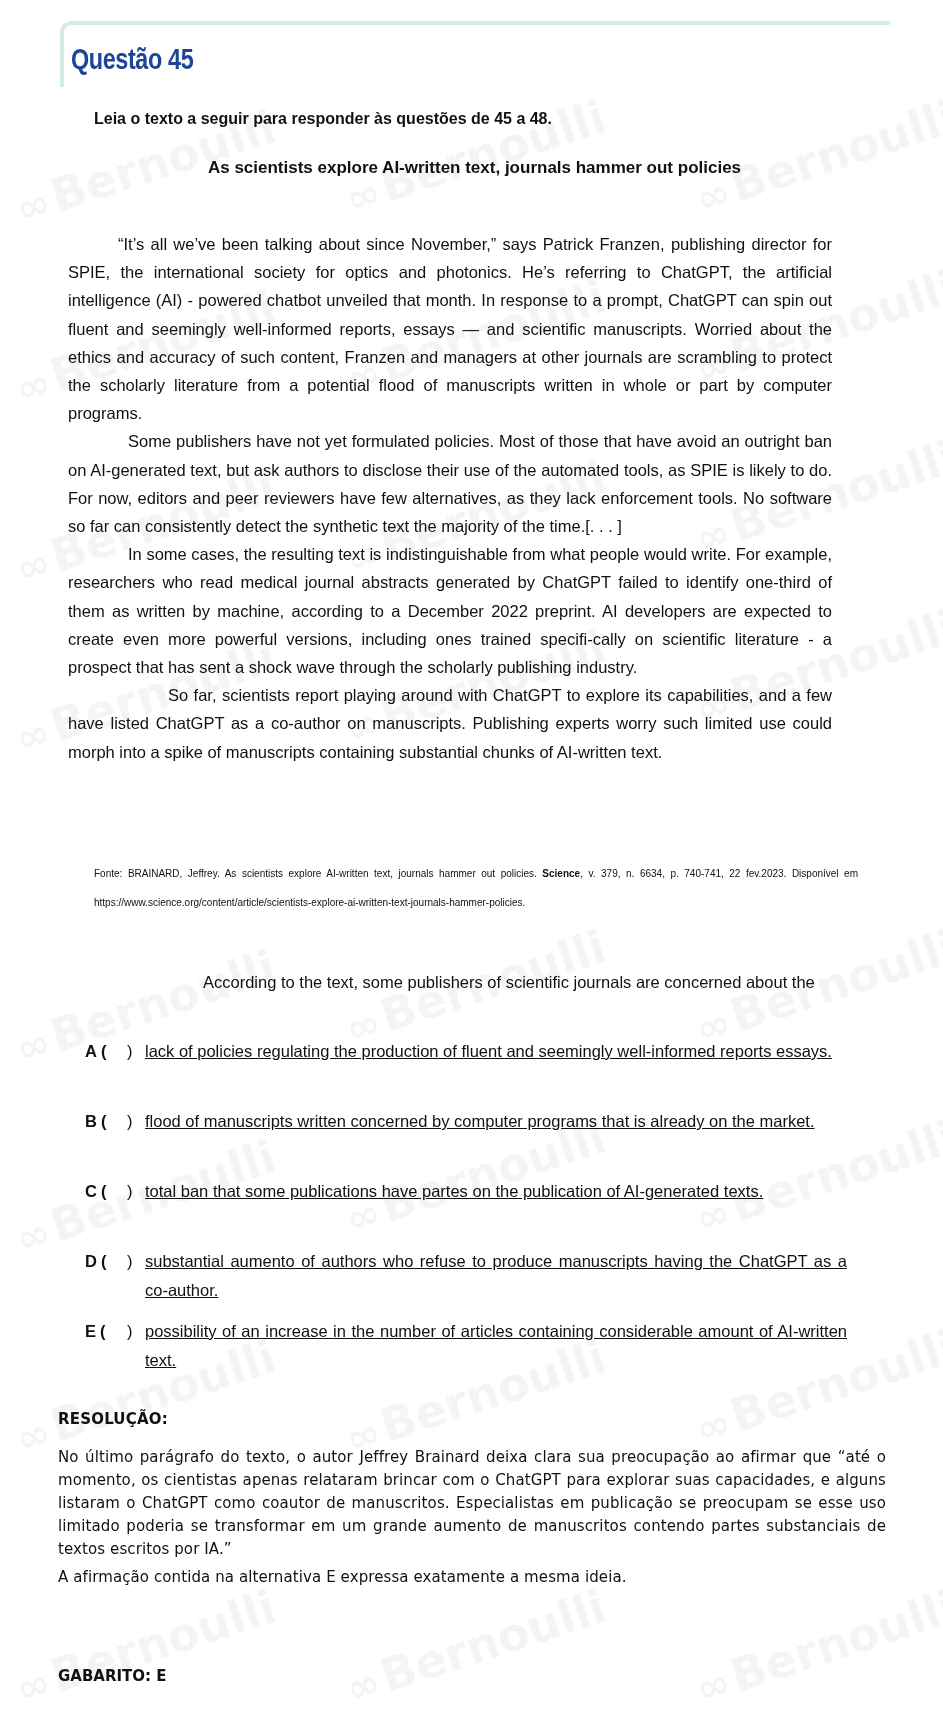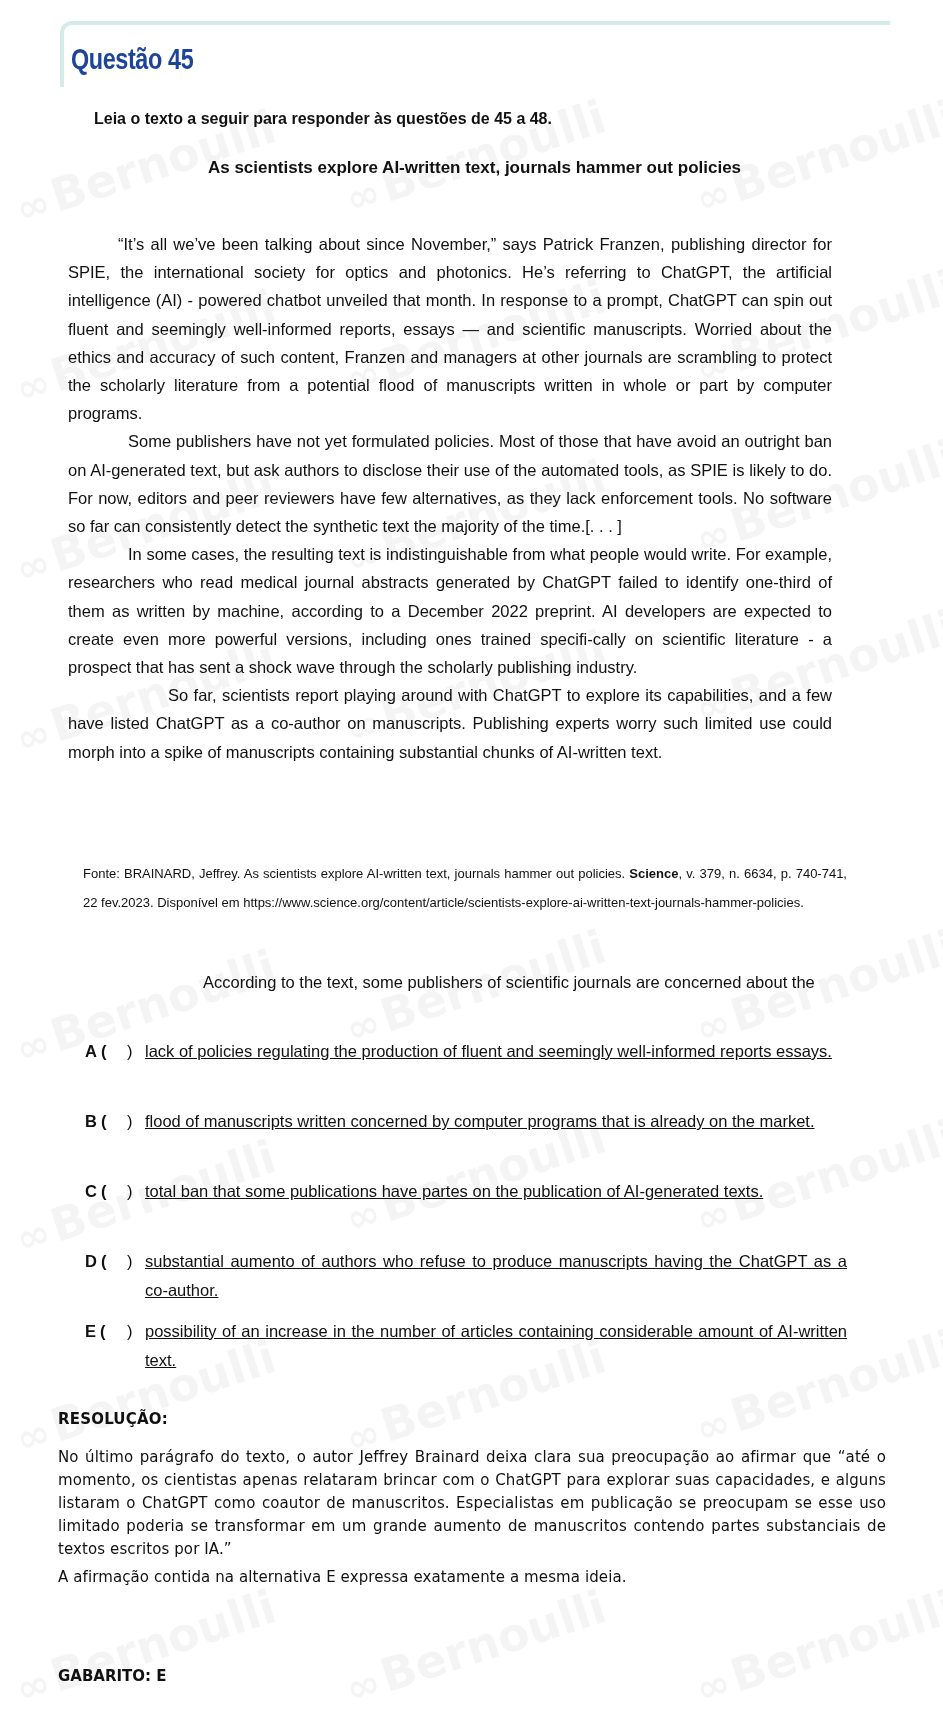--- a/index.html
+++ b/index.html
@@ -21,21 +21,21 @@
   .arial { font-family: "Liberation Sans", sans-serif; }
   .intro { position: absolute; left: 94px; top: 110px; font-weight: bold; font-size: 16px; }
   .art-title { position: absolute; left: 8px; width: 933px; text-align: center; top: 158px; font-weight: bold; font-size: 17px; }
   .art-sub { position: absolute; left: 0; width: 943px; text-align: center; top: 186px; font-style: italic; font-size: 17px; }
 
   .body { position: absolute; left: 68px; width: 764px; font-size: 16.5px; line-height: 28.2px; text-align: justify; }
   .body p { margin: 0; text-indent: 50px; }
   .body p.ind3 { text-indent: 60px; }
   .body p.ind4 { text-indent: 100px; }
 
-  .source { position: absolute; left: 83px; width: 764px; top: 860px; font-size: 13px; line-height: 28.5px; text-align: justify; }
+  .source { position: absolute; left: 94px; width: 764px; top: 860px; font-size: 10px; line-height: 28.5px; text-align: justify; }
   .source b { font-weight: bold; }
 
   .stem { position: absolute; left: 83px; width: 764px; top: 968px; font-size: 16.5px; line-height: 28.5px; }
   .stem .first { text-indent: 120px; text-align: justify; display: block; }
 
   .opt { position: absolute; left: 85px; width: 762px; font-size: 16.5px; line-height: 28.5px; }
   .opt .lab { position: absolute; left: 0; top: 0; font-weight: bold; width: 56px; }
   .opt .lab .paren { font-weight: bold; margin-left: 4px; }
   .opt .lab .close { position: absolute; left: 42px; font-weight: normal; }
   .opt .txt { margin-left: 60px; text-align: justify; text-decoration: underline; }

